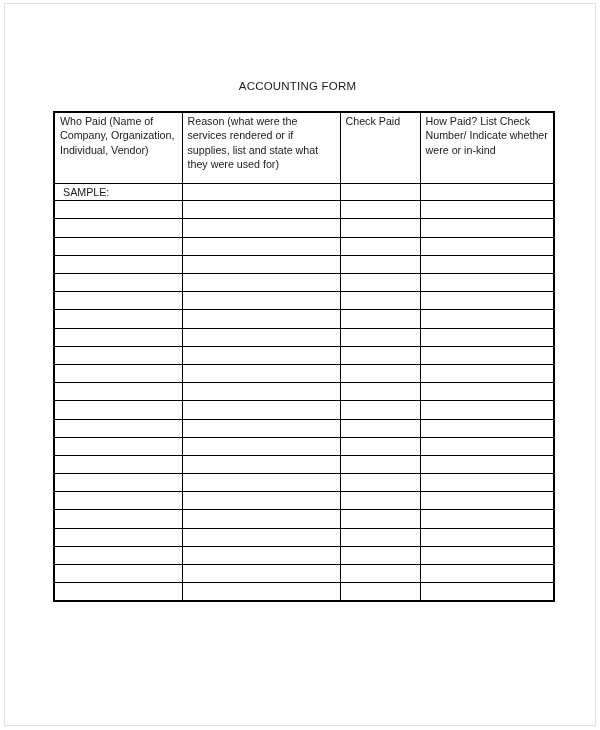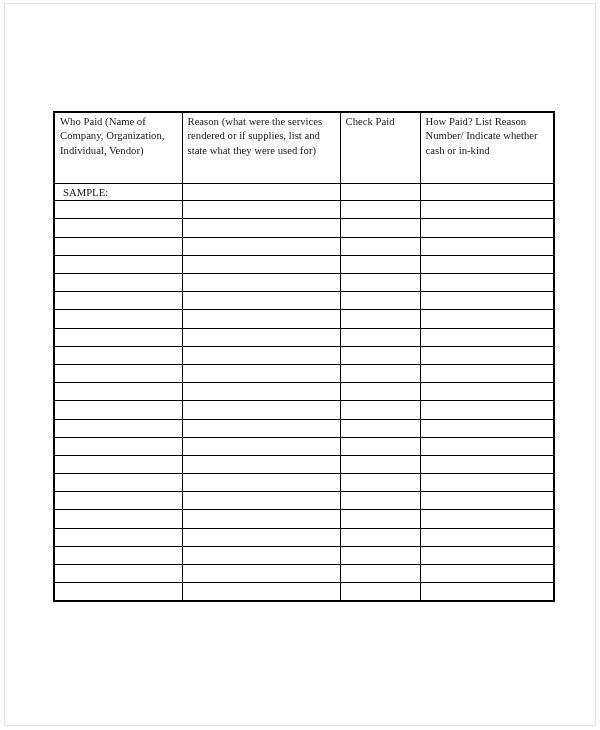--- a/index.html
+++ b/index.html
@@ -38,21 +38,20 @@
     letter-spacing: 0.2px;
     color: #1b1b1b;
     margin: 0;
   }
 
   .table-wrap {
     position: absolute;
     left: 48px;
     top: 107px;
     width: 502px;
-    font-family: Liberation Serif, serif;
   }
 
   table.acct {
     border-collapse: collapse;
     table-layout: fixed;
     width: 502px;
     border: 2px solid #000000;
   }
 
   table.acct td {
@@ -87,36 +86,37 @@
     height: 17.2px;
     padding-top: 0;
     padding-bottom: 0;
   }
 </style>
 </head>
 <body>
 
 <div class="page">
 
+  <h1 class="form-title">ACCOUNTING FORM</h1>
 
   <div class="table-wrap">
     <table class="acct">
       <colgroup>
         <col class="c1">
           <col class="c2">
           <col class="c3">
           <col class="c4">
       </colgroup>
       <tbody>
 
         <tr class="header-row">
           <td>Who Paid (Name of Company, Organization, Individual, Vendor)</td>
           <td>Reason (what were the services rendered or if supplies, list and state what they were used for)</td>
           <td>Check Paid</td>
-          <td>How Paid? List Reason Number/ Indicate whether cash or in-kind</td>
+          <td>How Paid? List Check Number/ Indicate whether were or in-kind</td>
         </tr>
 
         <tr class="sample-label-row">
           <td>SAMPLE:</td>
           <td></td>
           <td></td>
           <td></td>
         </tr>
 
 

